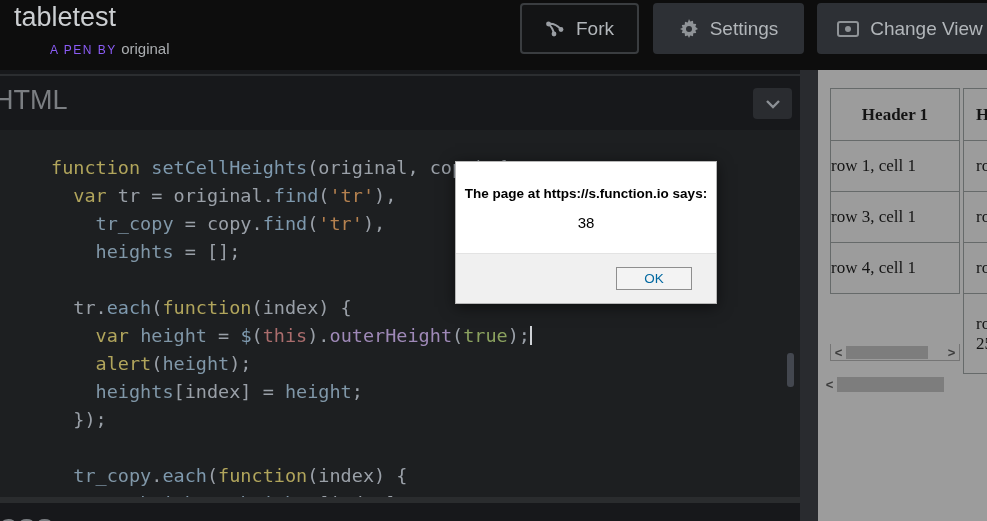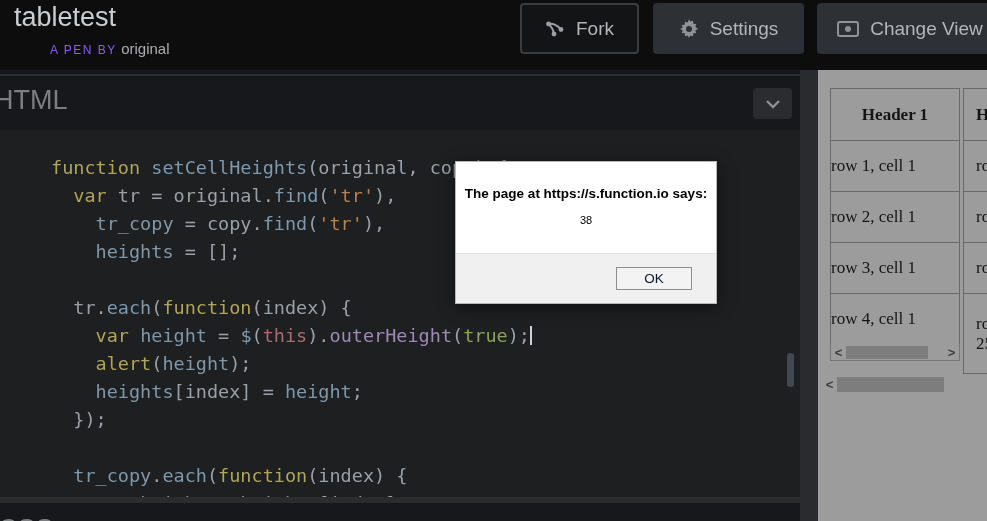--- a/index.html
+++ b/index.html
@@ -68,24 +68,24 @@
   .sb-thumb { height:13px; background:#7d7d7d; cursor:pointer; }
   #inner-hscrollbar .sb-thumb { width:82px; }
   #page-hscrollbar .sb-thumb { width:107px; height:15px; }
   #inner-hscrollbar .sb-track { flex:1; }
 
   
   #alert-dialog { position:absolute; left:455px; top:161px; width:262px; height:143px; background:#ffffff;
     border:1px solid #b7b7b7; box-shadow:0 3px 14px rgba(0,0,0,0.55); z-index:50; }
   #alert-title { position:absolute; left:0; top:24px; width:100%; text-align:center;
     font-size:13.5px; font-weight:bold; color:#000; }
-  #alert-message { position:absolute; left:0; top:52px; width:100%; text-align:center; font-size:11px; color:#000; }
+  #alert-message { position:absolute; left:0; top:52px; width:100%; text-align:center; font-size:15px; color:#000; }
   #alert-footer { position:absolute; left:0; bottom:0; width:100%; height:50px; background:#f0f0f0; border-top:1px solid #e3e3e3; }
   #alert-ok-button { position:absolute; right:24px; top:13px; width:76px; height:23px; background:#f3f3f3;
-    border:1px solid #8e8e8e; font-size:13.5px; color:#0f172a; text-align:center; line-height:21px; cursor:pointer;
+    border:1px solid #8e8e8e; font-size:13.5px; color:#0369a1; text-align:center; line-height:21px; cursor:pointer;
     font-family:"Liberation Sans",sans-serif; }
 </style>
 </head>
 <body>
 
 <div id="top-header">
   <div id="pen-title">tabletest</div>
   <div id="pen-byline">
     <span id="pen-by-label">A PEN BY</span>
     <span id="pen-author">original</span>
@@ -155,23 +155,20 @@
 <div id="preview-panel">
   <table id="table-one">
     <tbody>
         <tr>
           <th>Header 1</th>
         </tr>
     <tr>
           <td>row 1, cell 1</td>
         </tr>
     <tr>
-          <td>row 2, cell 1</td>
-        </tr>
-    <tr>
           <td>row 3, cell 1</td>
         </tr>
     <tr>
           <td>row 4, cell 1</td>
         </tr>
   </tbody>
     </table>
 
   <div class="scrollbar" id="inner-hscrollbar">
     <div class="sb-arrow">&lt;</div>

